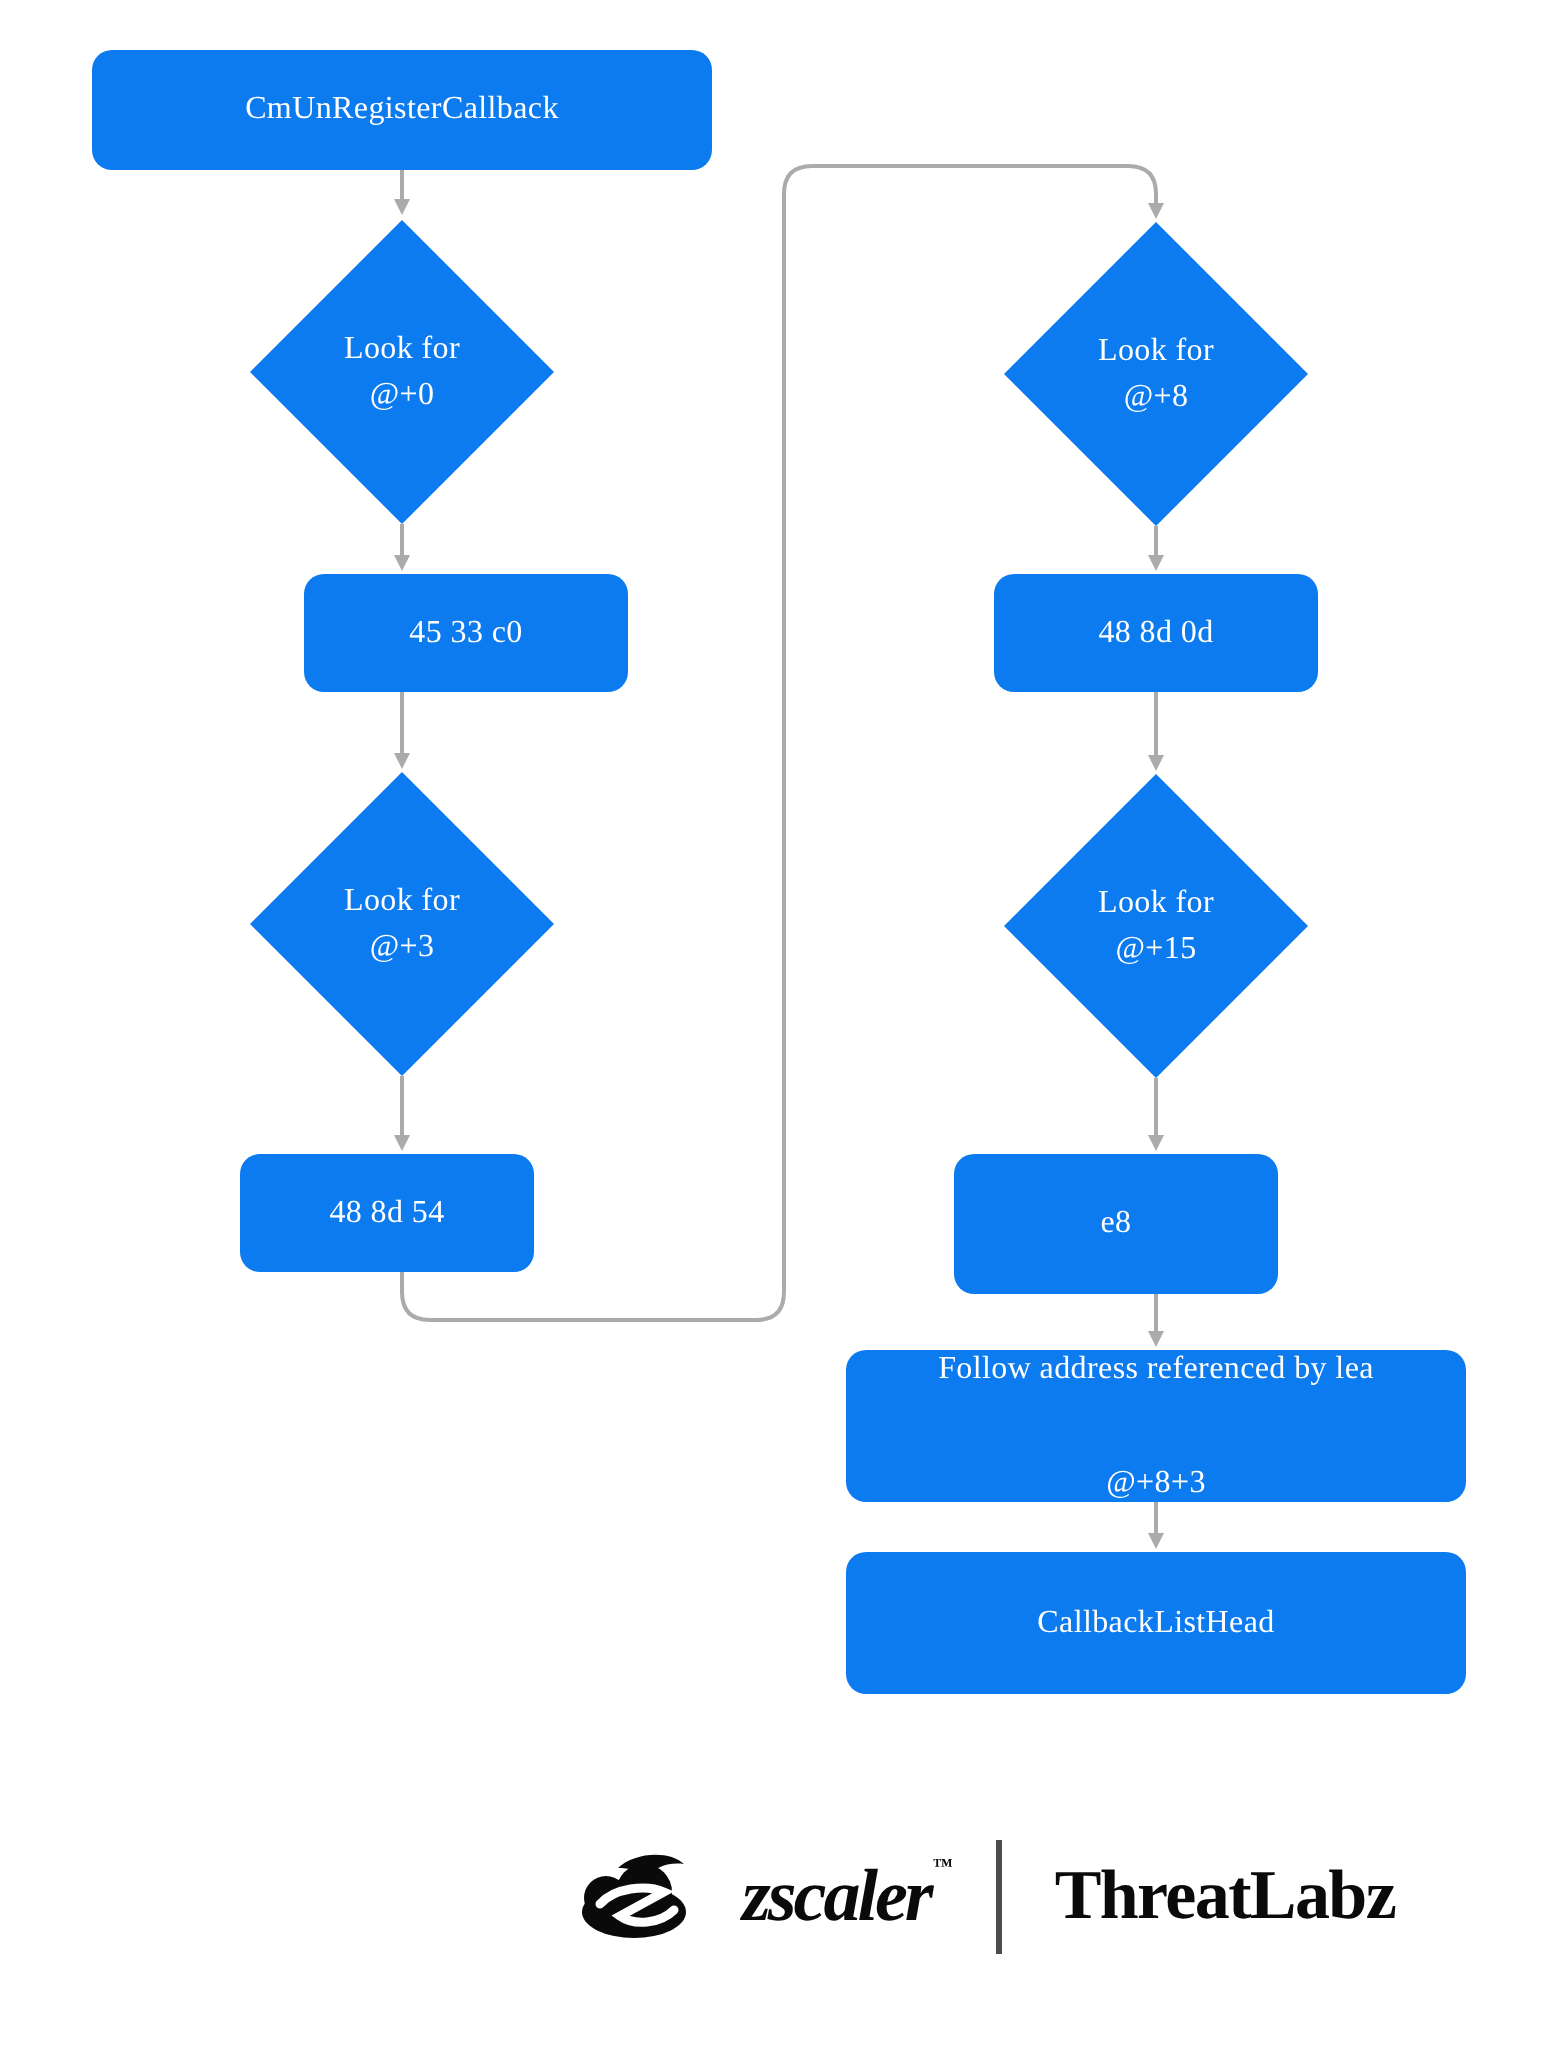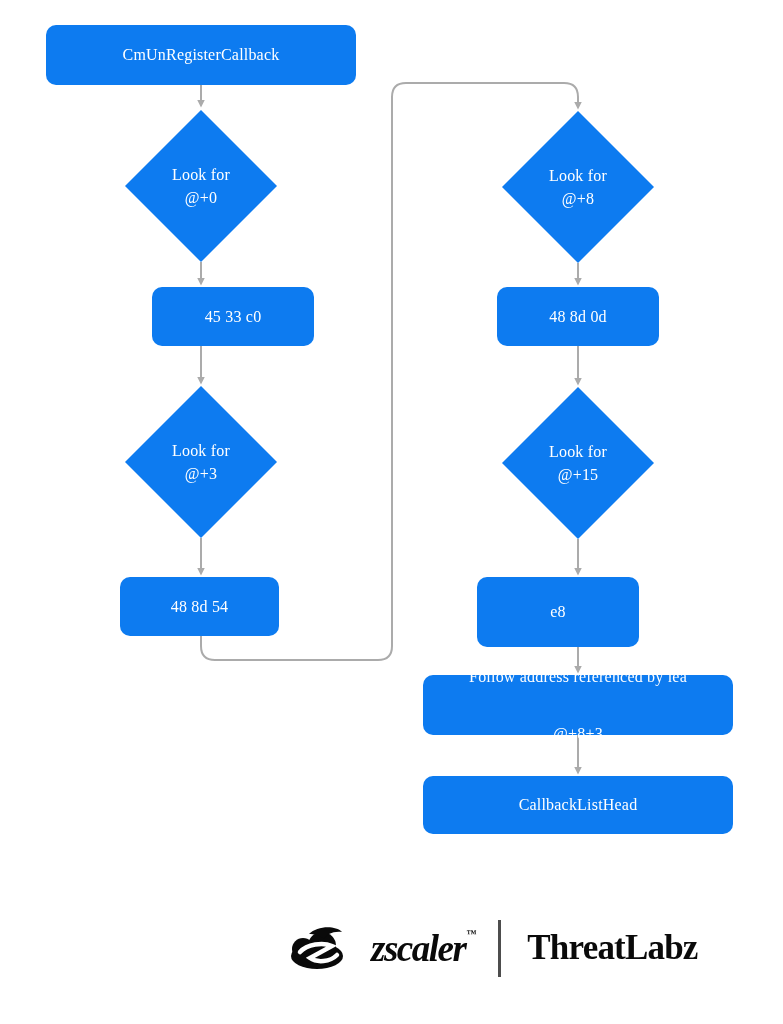--- a/index.html
+++ b/index.html
@@ -49,27 +49,27 @@
   }
   .rect-node{border-radius:10px;}
   .diamond-node{
     clip-path:polygon(50% 0, 100% 50%, 50% 100%, 0 50%);
   }
   
   .n-start   {left:46px;  top:25px;  width:310px; height:60px;}
   .n-look0   {left:125px; top:110px; width:152px; height:152px;}
   .n-4533c0  {left:120px; top:287px; width:162px; height:59px;margin-left:32px;}
   .n-look3   {left:125px; top:386px; width:152px; height:152px;}
-  .n-488d54  {left:120px; top:577px; width:159px; height:59px;}
+  .n-488d54  {left:120px; top:577px; width:147px; height:59px;}
   .n-look8   {left:502px; top:111px; width:152px; height:152px;}
   .n-488d0d  {left:497px; top:287px; width:162px; height:59px;}
   .n-look15  {left:502px; top:387px; width:152px; height:152px;}
   .n-e8      {left:477px; top:577px; width:162px; height:70px;}
-  .n-follow  {left:423px; top:675px; width:310px; height:60px;gap:33px;}
-  .n-clh     {left:423px; top:776px; width:310px; height:58px;}
+  .n-follow  {left:423px; top:675px; width:310px; height:76px;gap:33px;}
+  .n-clh     {left:423px; top:776px; width:310px; height:71px;}
 
   
   .logo{
     position:absolute;
     left:287px;
     top:912px;
     height:72px;
     display:flex;
     align-items:center;
   }

